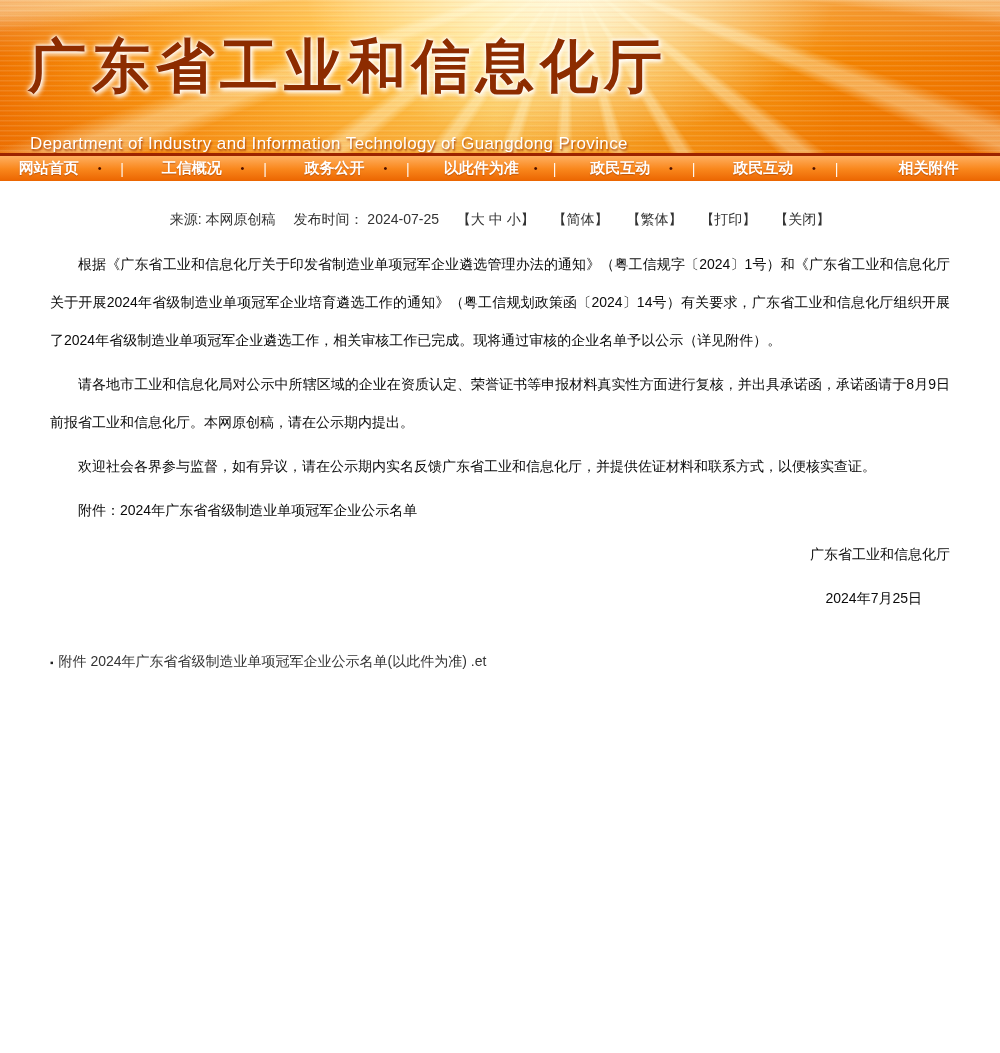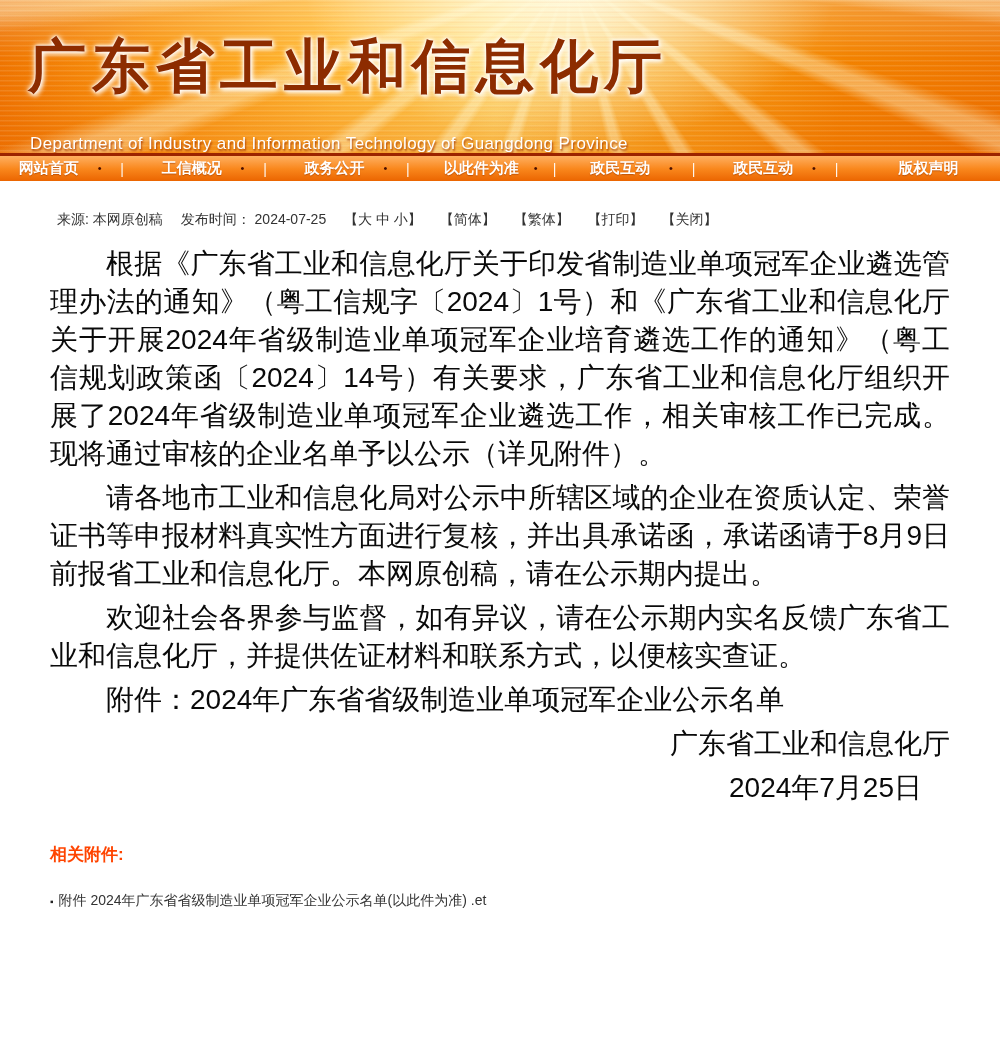--- a/index.html
+++ b/index.html
@@ -101,31 +101,31 @@
 
   .article-title {
     margin: 48px 0 0;
     text-align: center;
     font-size: 26px;
     font-weight: bold;
     color: #000;
   }
   .article-meta {
     margin-top: 30px;
-    text-align: left;
+    text-align: center;
     font-size: 14px;
     color: #333;
     white-space: nowrap;
   }
   .article-meta span { margin: 0 7px; }
   .meta-control { cursor: pointer; }
 
   .article-body {
     margin-top: 16px;
-    font-size: 28px;
+    font-size: 14px;
     color: #0a0a0a;
   }
   .article-body p {
     margin: 0 0 6px;
     line-height: 38px;
     text-indent: 2em;
     text-align: justify;
   }
   p.attachment-note { }
   p.signature {
@@ -197,21 +197,21 @@
     <span class="nav-label">政民互动</span>
     <span class="nav-dot">•</span>
     <span class="nav-sep">|</span>
   </div>
   <div class="nav-seg">
     <span class="nav-label">政民互动</span>
     <span class="nav-dot">•</span>
     <span class="nav-sep">|</span>
   </div>
   <div class="nav-seg">
-    <span class="nav-label">版权声明</span>
+    <span class="nav-label">相关附件</span>
   </div>
 </div>
 
 <div class="content">
 
 
   <div class="article-meta">
     <span>来源: 本网原创稿</span>
     <span>发布时间： 2024-07-25</span>
     <span class="meta-control">【大 中 小】</span>
@@ -224,20 +224,19 @@
   <div class="article-body">
     <p>根据《广东省工业和信息化厅关于印发省制造业单项冠军企业遴选管理办法的通知》（粤工信规字〔2024〕1号）和《广东省工业和信息化厅关于开展2024年省级制造业单项冠军企业培育遴选工作的通知》（粤工信规划政策函〔2024〕14号）有关要求，广东省工业和信息化厅组织开展了2024年省级制造业单项冠军企业遴选工作，相关审核工作已完成。现将通过审核的企业名单予以公示（详见附件）。</p>
     <p>请各地市工业和信息化局对公示中所辖区域的企业在资质认定、荣誉证书等申报材料真实性方面进行复核，并出具承诺函，承诺函请于8月9日前报省工业和信息化厅。本网原创稿，请在公示期内提出。</p>
     <p>欢迎社会各界参与监督，如有异议，请在公示期内实名反馈广东省工业和信息化厅，并提供佐证材料和联系方式，以便核实查证。</p>
     <p class="attachment-note">附件：2024年广东省省级制造业单项冠军企业公示名单</p>
     <p class="signature">广东省工业和信息化厅</p>
     <p class="sign-date">2024年7月25日</p>
   </div>
 
   <div class="related">
-    <div class="related-heading">相关附件:</div>
     <div class="related-item">
       <span class="related-bullet">▪</span>
       <a class="related-link">附件 2024年广东省省级制造业单项冠军企业公示名单(以此件为准)  .et</a>
     </div>
   </div>
 
 </div>
 
 </body></html>

